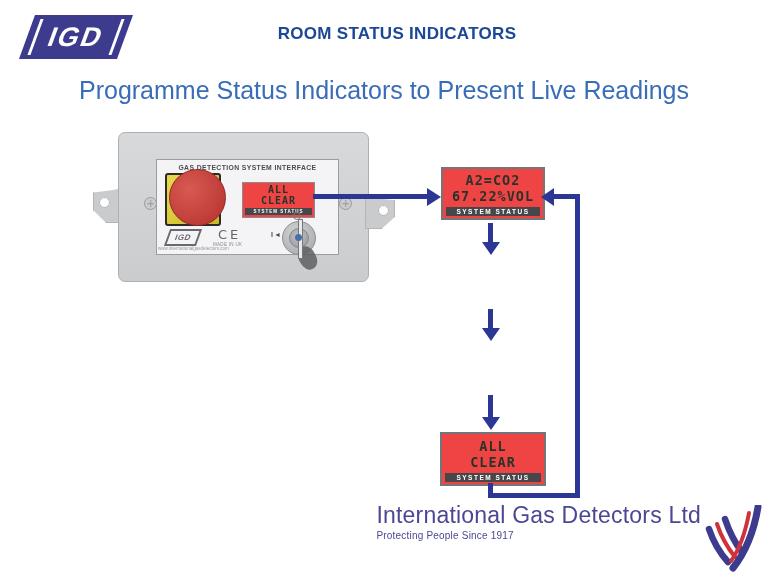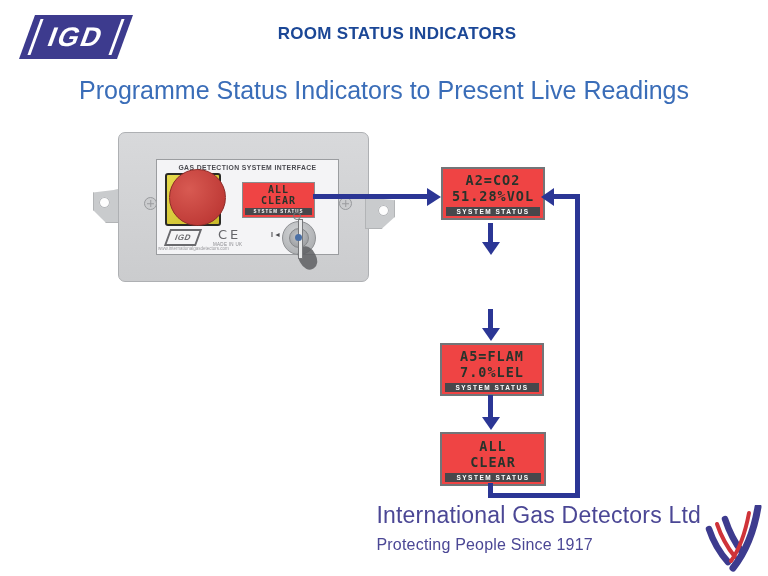--- a/index.html
+++ b/index.html
@@ -72,21 +72,21 @@
               border-bottom:9px solid transparent;border-left:14px solid #2b3695;}
   .head-left{position:absolute;width:0;height:0;border-top:9px solid transparent;
              border-bottom:9px solid transparent;border-right:13px solid #2b3695;}
   .head-down{position:absolute;width:0;height:0;border-left:9px solid transparent;
              border-right:9px solid transparent;border-top:13px solid #2b3695;}
 
   
   .note{position:absolute;left:85px;top:387px;color:#3a6db8;font-size:19.5px;line-height:22px;}
   .footer{position:absolute;right:67px;top:502px;text-align:left;color:#4b4795;}
   .footer .company{font-size:23px;letter-spacing:0.2px;}
-  .footer .tagline{font-size:16px;margin-top:7px;letter-spacing:0.2px;}
+  .footer .tagline{font-size:10px;margin-top:1px;letter-spacing:0.2px;}
   .v-logo{position:absolute;left:702px;top:505px;}
 </style>
 </head>
 <body>
 
 <div class="page">
 
   <div class="igd-logo">
     <span>IGD</span>
   </div>
@@ -131,39 +131,32 @@
     <div class="key-slot"></div>
     <div class="key-dot"></div>
   </div>
 
   <div class="shaft" style="left:313px;top:194px;width:114px;height:5px;"></div>
   <div class="head-right" style="left:427px;top:188px;"></div>
 
   <div class="lcd big" style="left:441px;top:167px;">
     <div class="lines">
       <div class="line">A2=CO2</div>
-      <div class="line">51.28%VOL</div>
+      <div class="line">67.22%VOL</div>
     </div>
     <div class="bar">SYSTEM STATUS</div>
   </div>
 
   <div class="shaft" style="left:488px;top:223px;width:5px;height:19px;"></div>
   <div class="head-down" style="left:482px;top:242px;"></div>
 
 
   <div class="shaft" style="left:488px;top:309px;width:5px;height:19px;"></div>
   <div class="head-down" style="left:482px;top:328px;"></div>
 
-  <div class="lcd big" style="left:440px;top:343px;">
-    <div class="lines">
-      <div class="line">A5=FLAM</div>
-      <div class="line">7.0%LEL</div>
-    </div>
-    <div class="bar">SYSTEM STATUS</div>
-  </div>
 
   <div class="shaft" style="left:488px;top:395px;width:5px;height:22px;"></div>
   <div class="head-down" style="left:482px;top:417px;"></div>
 
   <div class="lcd big" style="left:440px;top:432px;width:102px;height:50px;">
     <div class="lines">
       <div class="line">ALL</div>
       <div class="line">CLEAR</div>
     </div>
     <div class="bar">SYSTEM STATUS</div>

